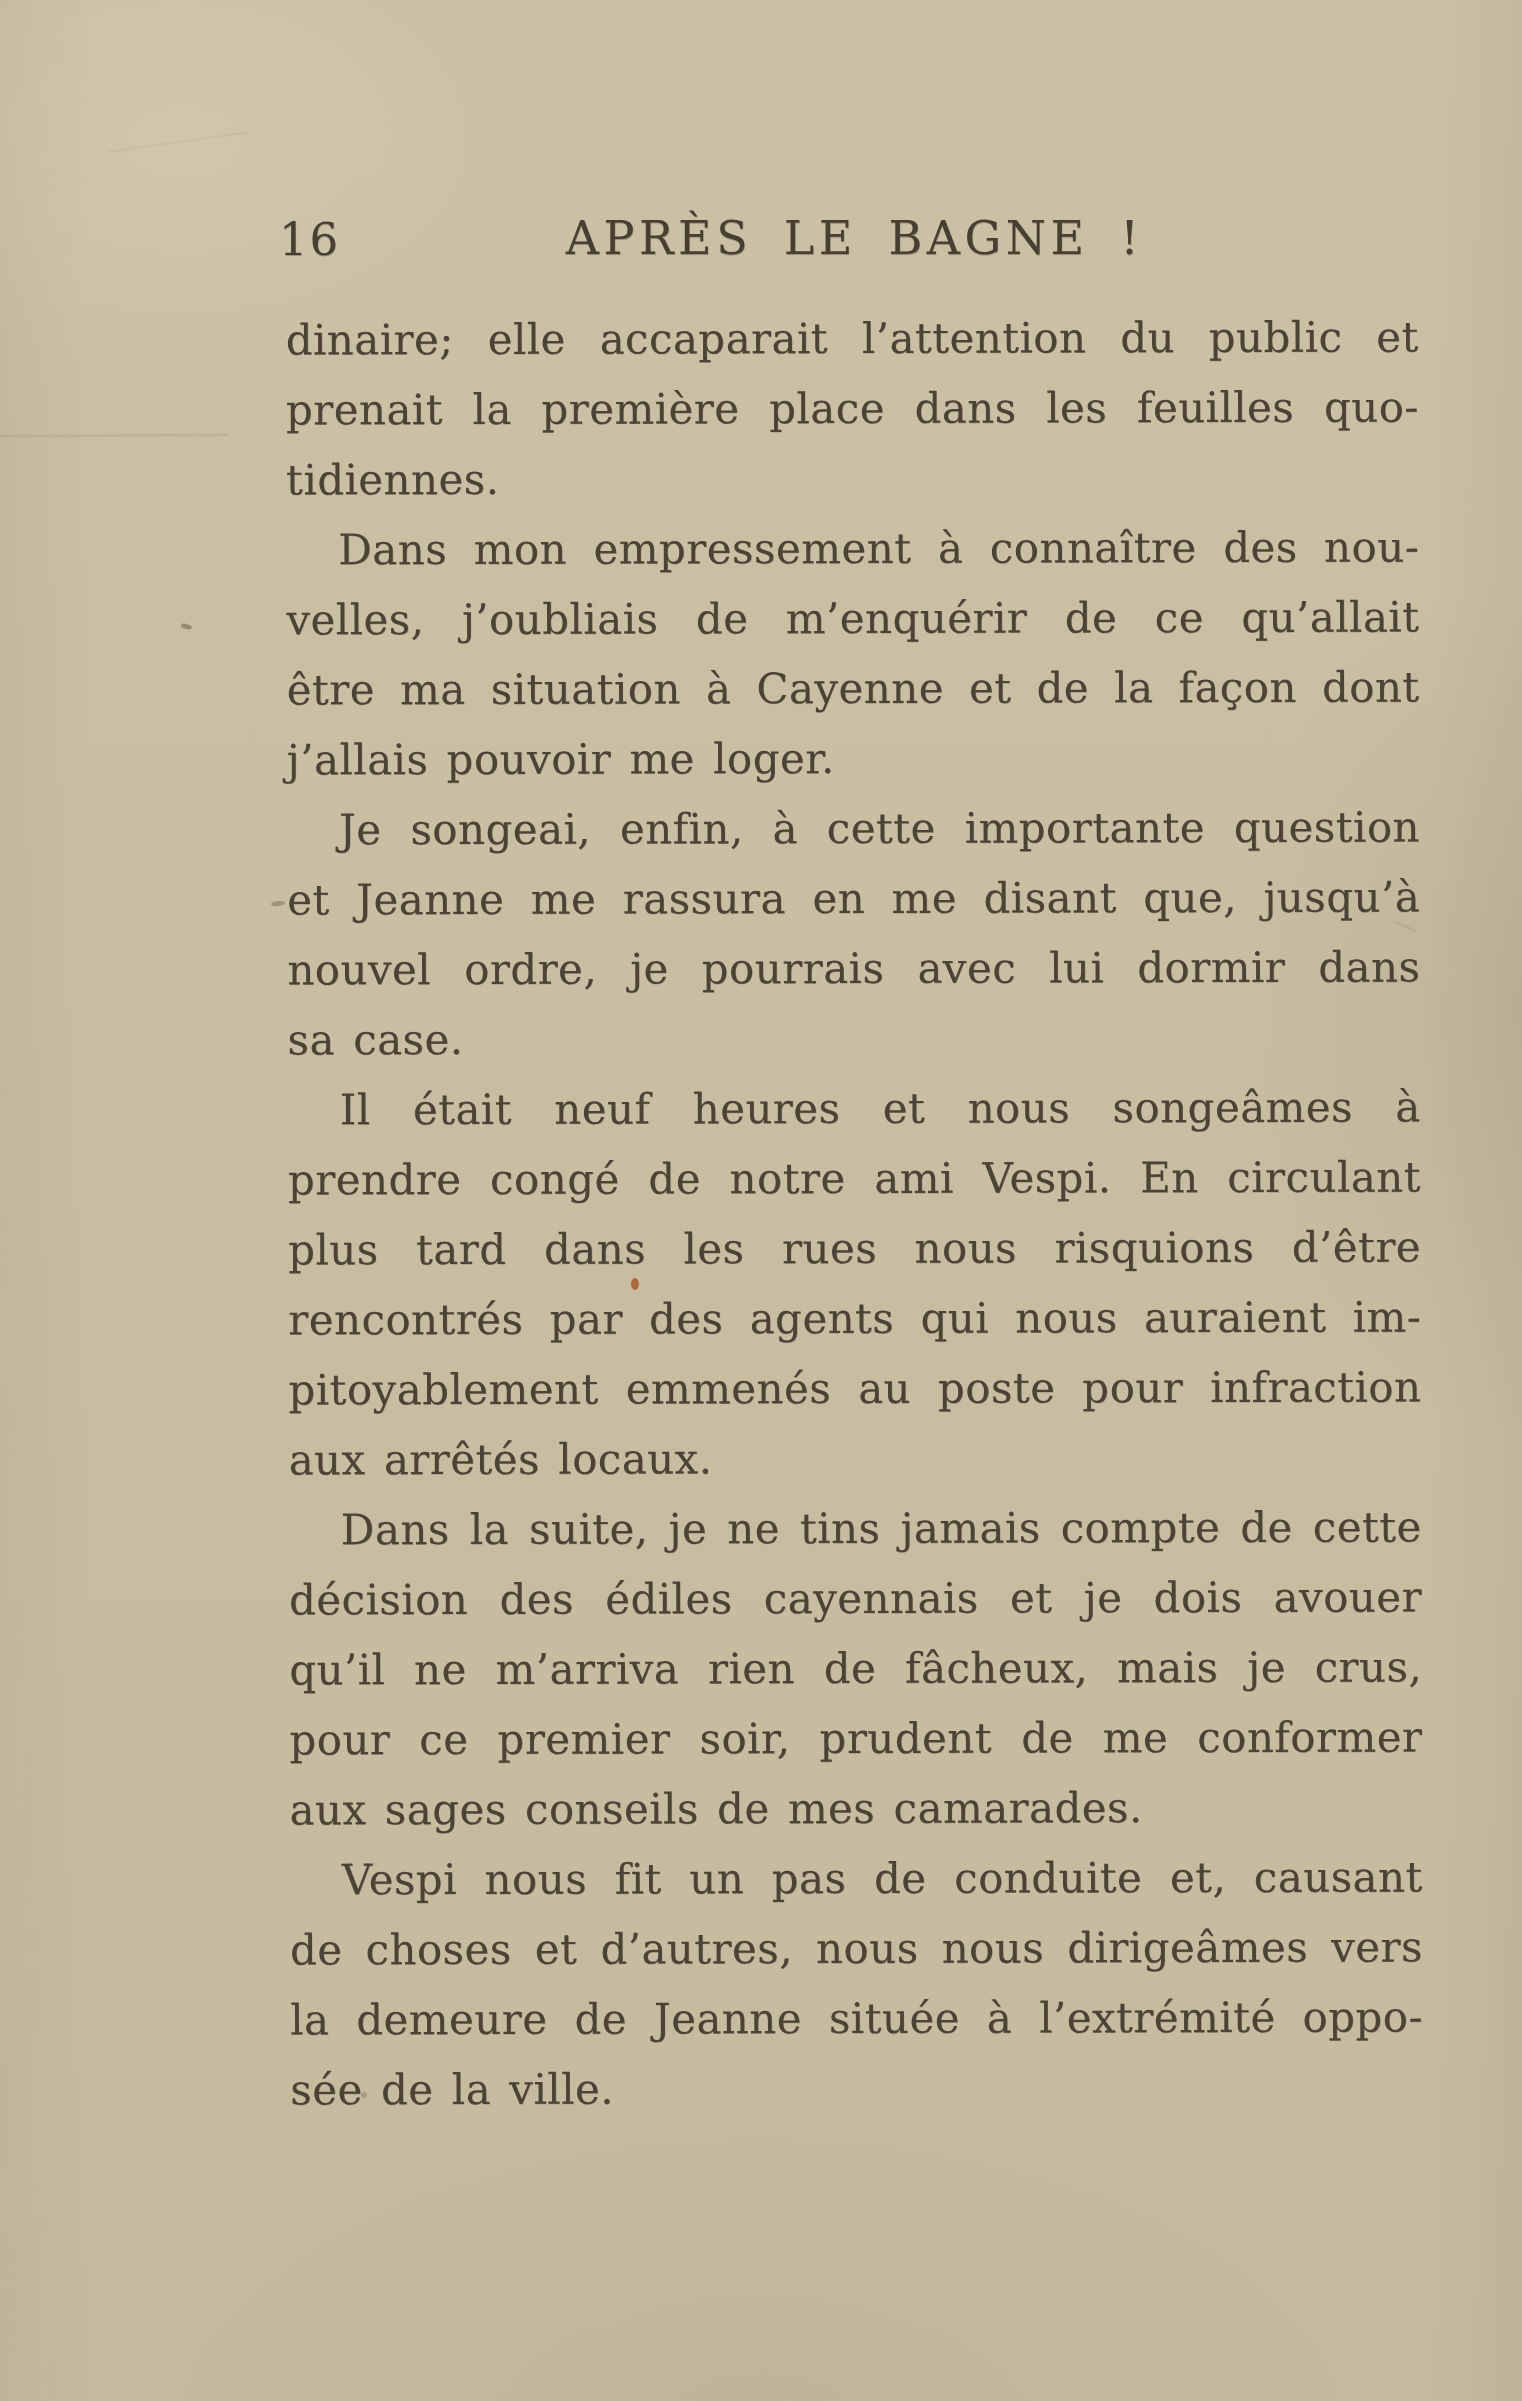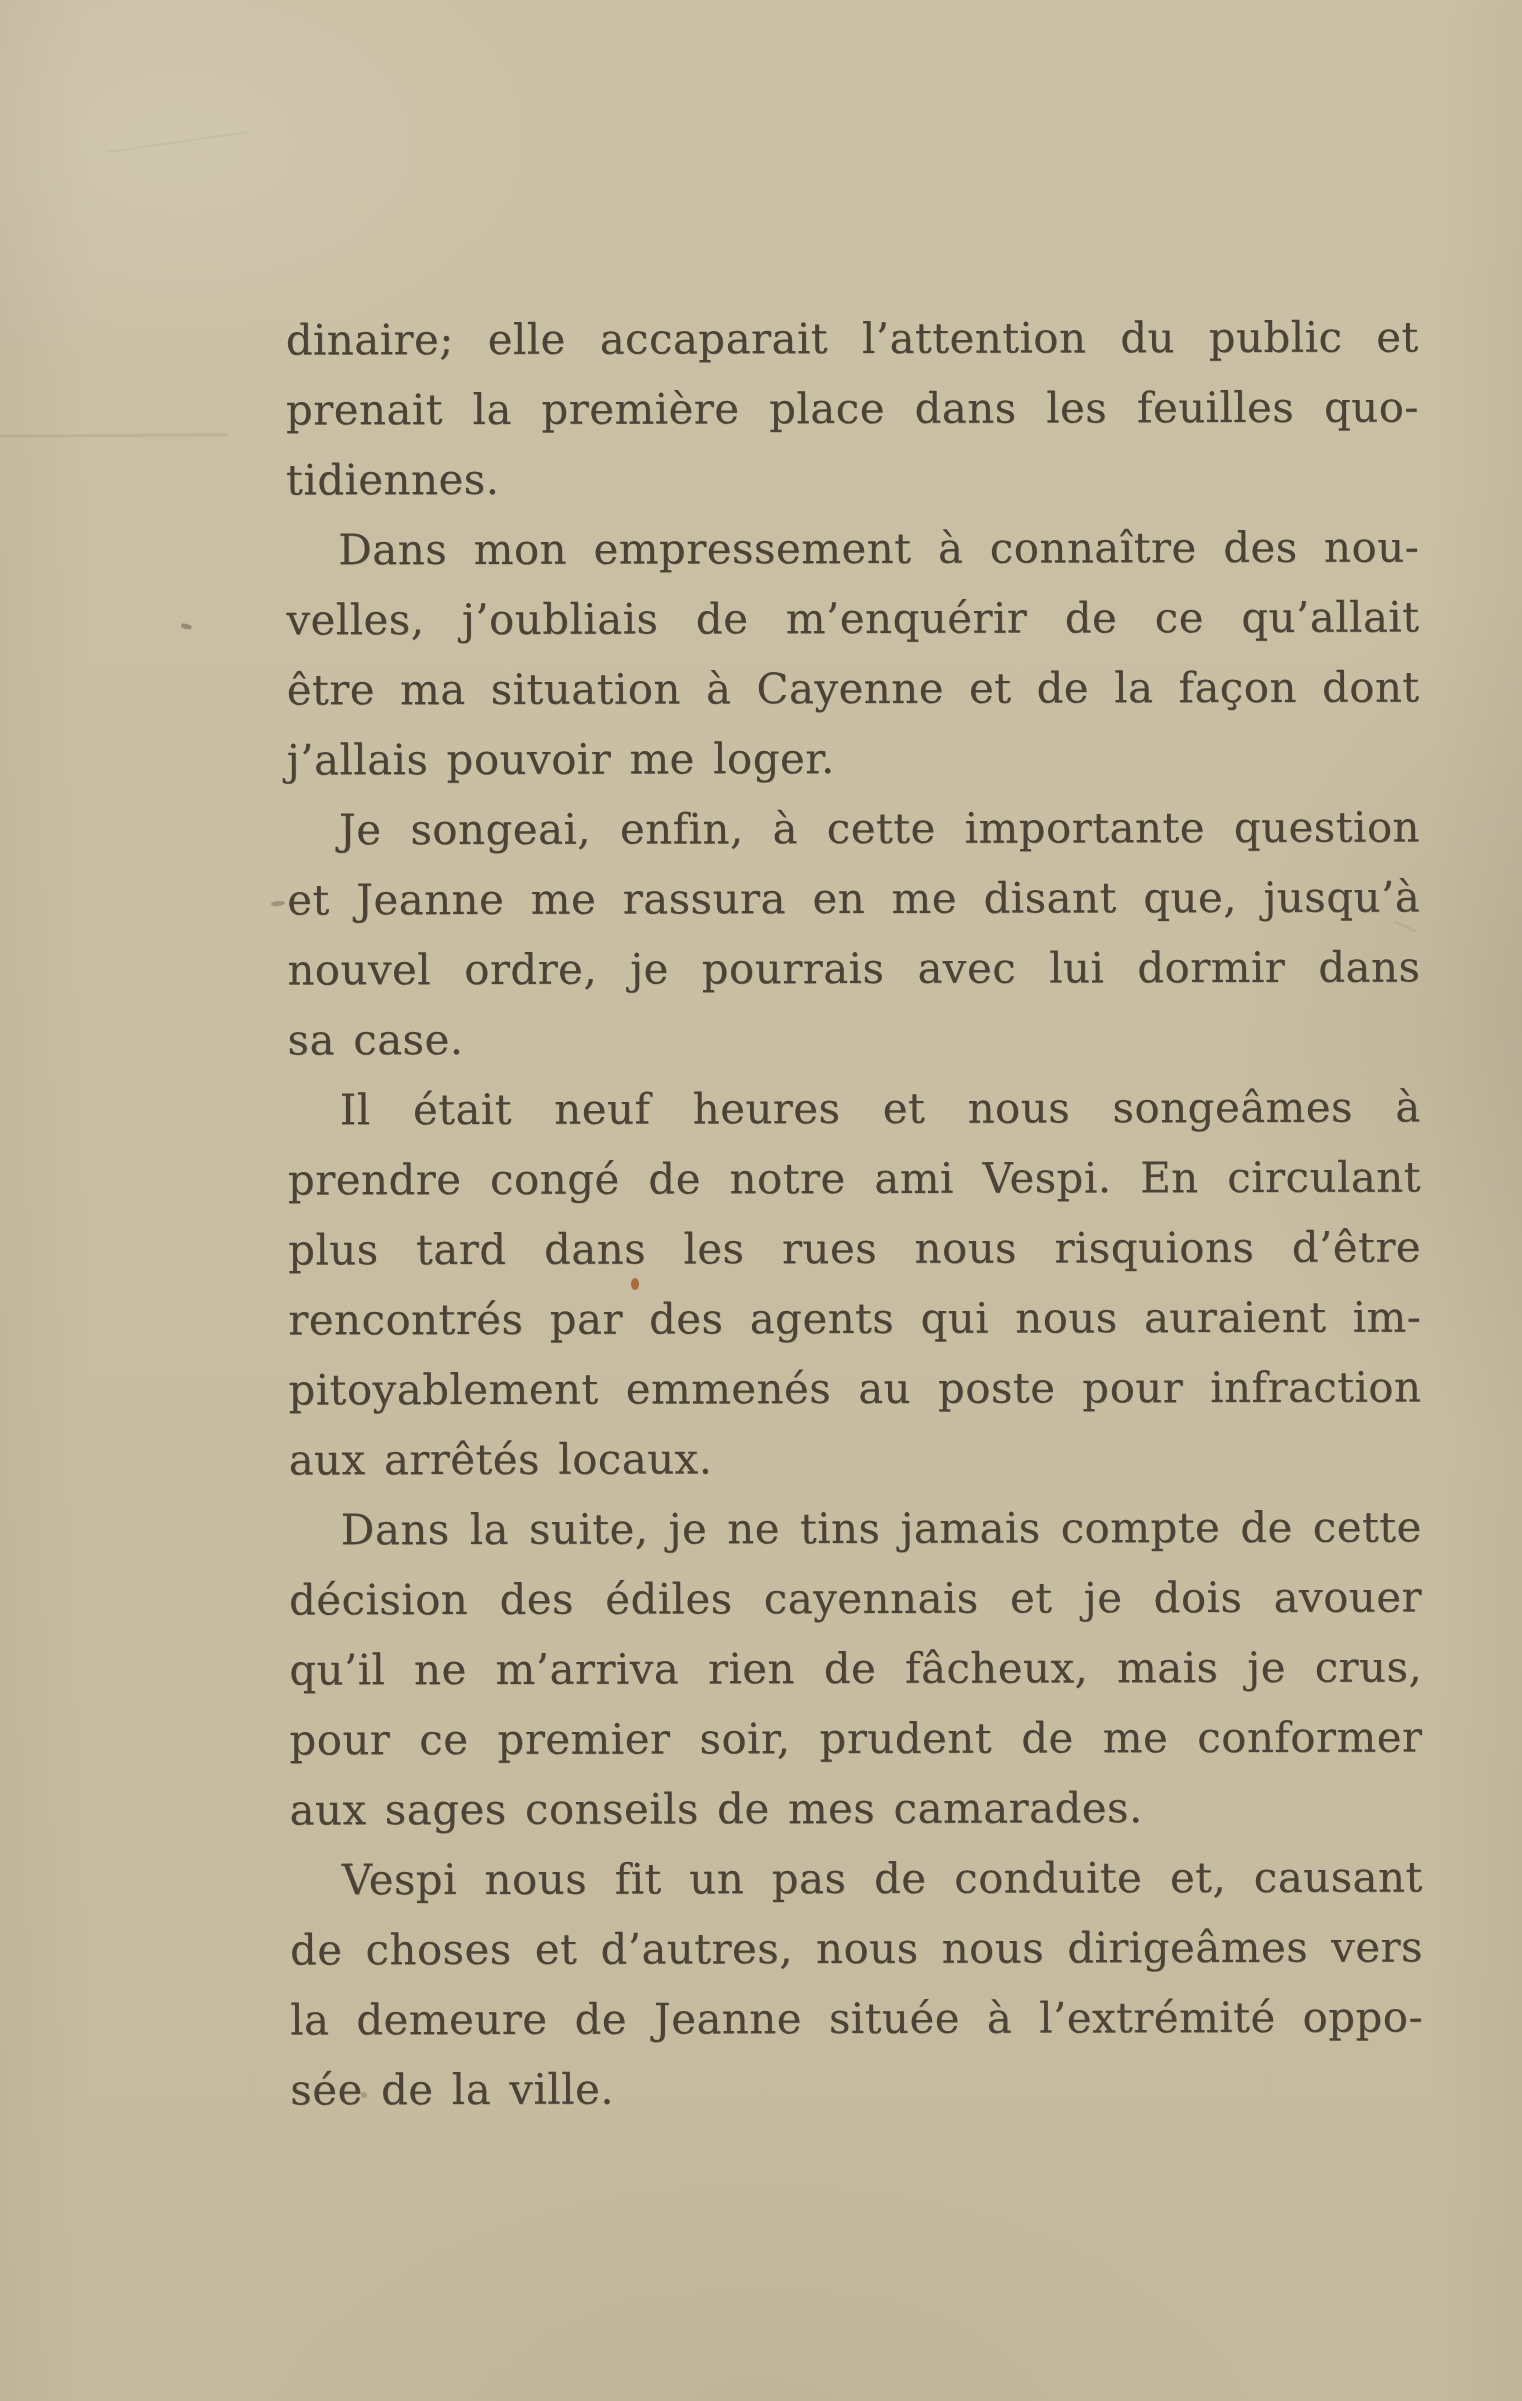--- a/index.html
+++ b/index.html
@@ -109,20 +109,24 @@
 <div class="page">
 
   <span class="crease c1"></span>
   <span class="crease c2"></span>
   <span class="crease c3"></span>
   <span class="speck rust"></span>
   <span class="speck ink1"></span>
   <span class="speck ink2"></span>
   <span class="speck ink3"></span>
 
+  <div class="header">
+    <span class="folio">16</span>
+    <span class="running-title">APRÈS LE BAGNE !</span>
+  </div>
 
   <div class="body-text">
 
     <div class="paragraph">
       <div class="line">dinaire; elle accaparait l’attention du public et</div>
       <div class="line">prenait la première place dans les feuilles quo-</div>
       <div class="line last">tidiennes.</div>
     </div>
 
     <div class="paragraph indented">

